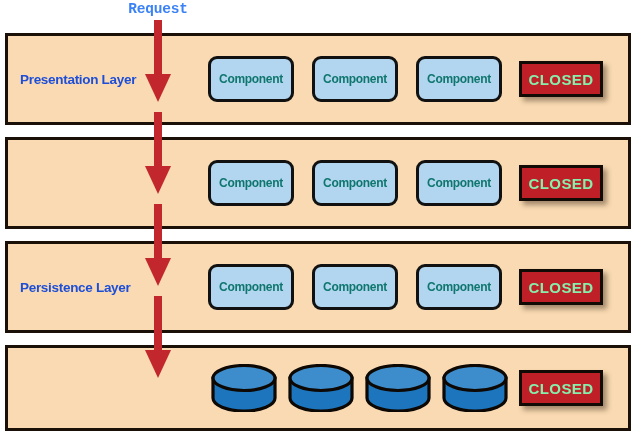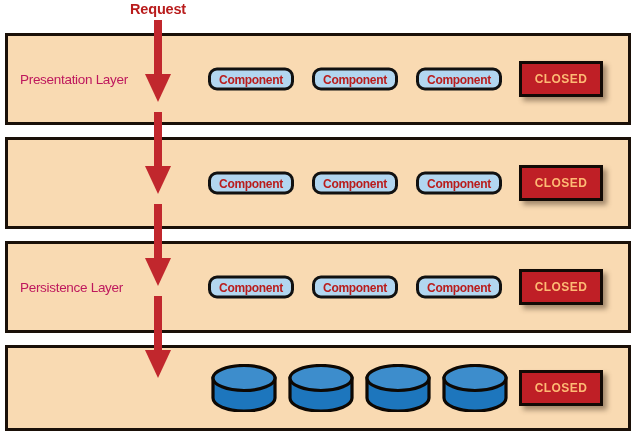--- a/index.html
+++ b/index.html
@@ -22,23 +22,23 @@
 
   
   .request-label {
     position: absolute;
     left: 108px;
     top: 1px;
     width: 100px;
     text-align: center;
     font-size: 14.5px;
     font-weight: bold;
-    color: #b91c1c;
+    color: #3b82f6;
     letter-spacing: -0.2px;
-    font-family: Liberation Sans, sans-serif;
+    font-family: Liberation Mono, monospace;
   }
 
   
   .arrow-layer {
     position: absolute;
     left: 0;
     top: 0;
     width: 640px;
     height: 436px;
     pointer-events: none;
@@ -53,49 +53,49 @@
     background: #f9dab2;
     border: 3px solid #1a1008;
     box-sizing: border-box;
   }
   .layer-label {
     position: absolute;
     left: 12px;
     top: 50%;
     transform: translateY(-50%);
     font-size: 13.5px;
-    font-weight: normal;
-    color: #be185d;
+    font-weight: bold;
+    color: #1d4ed8;
     letter-spacing: -0.3px;
     white-space: nowrap;
     font-family: "Liberation Sans", sans-serif;
   }
 
   
   .components {
     position: absolute;
     left: 200px;
     top: 50%;
     transform: translateY(-50%);
     display: flex;
     gap: 18px;
   }
   .component {
     width: 86px;
-    height: 23px;
+    height: 46px;
     background: #b2d6f0;
     border: 3px solid #111111;
     border-radius: 9px;
     box-sizing: border-box;
     display: flex;
     align-items: center;
     justify-content: center;
     font-size: 12px;
     font-weight: bold;
-    color: #b91c1c;
+    color: #0f766e;
     letter-spacing: -0.3px;
     font-family: "Liberation Sans", sans-serif;
   }
 
   
   .cylinders {
     position: absolute;
     left: 202px;
     top: 50%;
     transform: translateY(-50%);
@@ -116,23 +116,23 @@
     top: 50%;
     transform: translateY(-50%);
     width: 84px;
     height: 36px;
     background: #bf1f26;
     border: 3px solid #120a05;
     box-sizing: border-box;
     display: flex;
     align-items: center;
     justify-content: center;
-    font-size: 12px;
-    font-weight: bold;
-    color: #fdba74;
+    font-size: 15px;
+    font-weight: bold;
+    color: #86efac;
     letter-spacing: 0.4px;
     box-shadow: 4px 4px 5px rgba(60, 40, 25, 0.45);
     font-family: "Liberation Sans", sans-serif;
   }
 </style>
 </head>
 <body>
 
 <div id="diagram">
 

